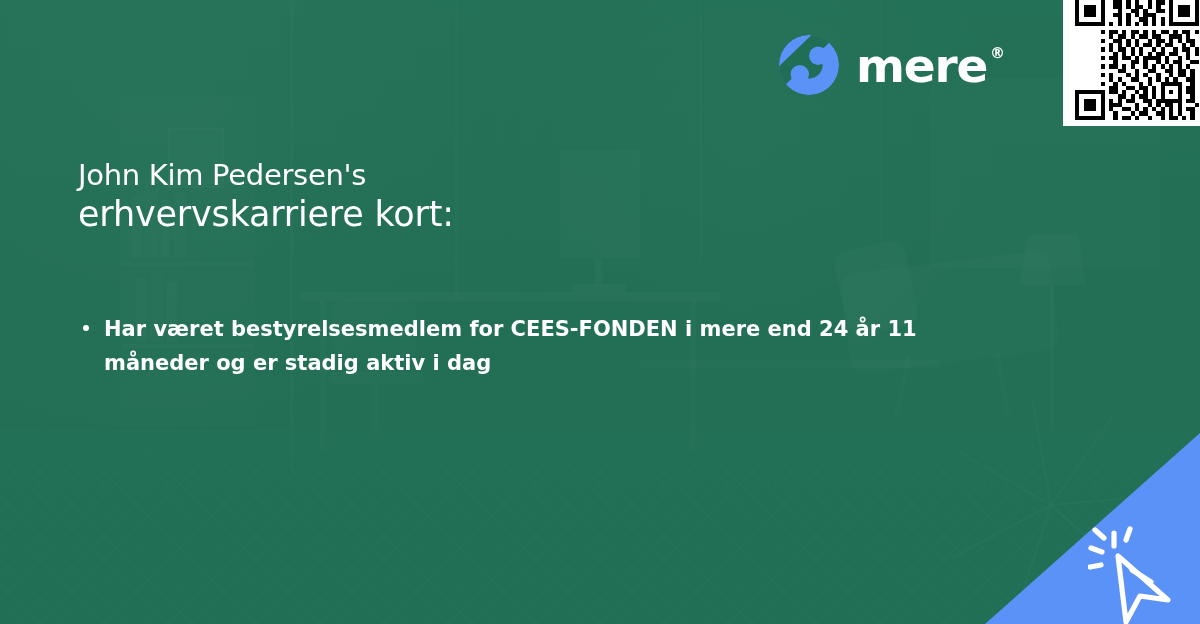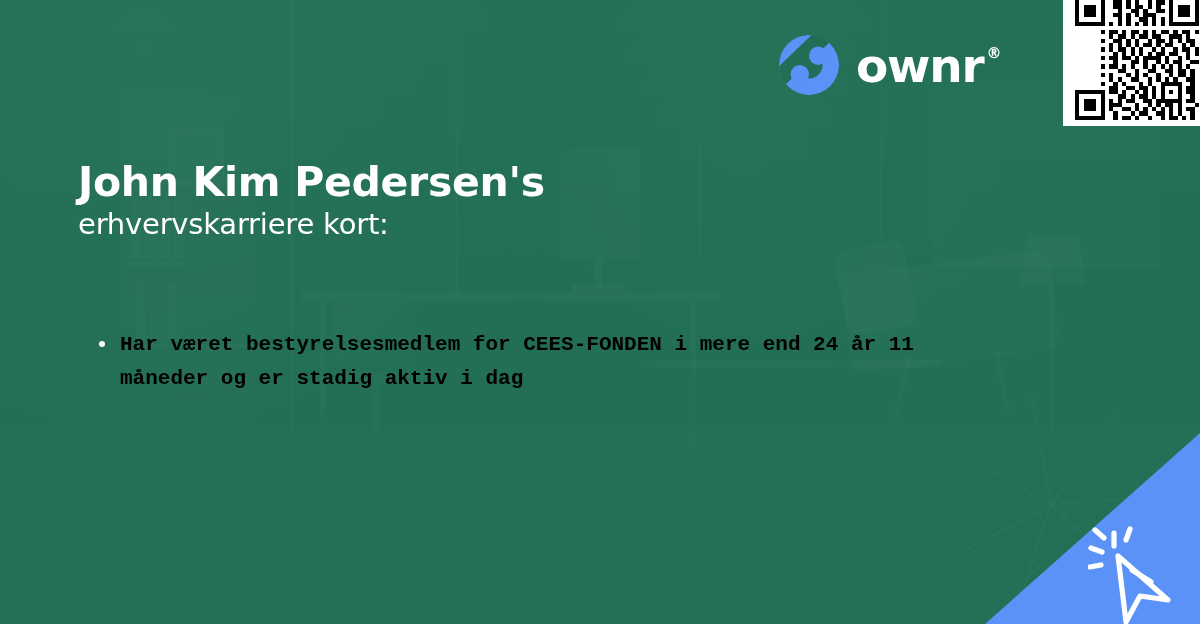--- a/index.html
+++ b/index.html
@@ -143,43 +143,42 @@
 
   .headline {
     position: absolute;
     left: 78px;
     top: 158px;
     width: 900px;
     color: #ffffff;
   }
   .headline .l1 {
     display: block;
-    font-size: 41px;
-    font-weight: 700;
+    font-size: 29px;
+    font-weight: 400;
     line-height: 1.18;
     letter-spacing: -0.3px;
   }
   .headline .l2 {
     display: block;
-    font-size: 29px;
+    font-size: 35px;
     font-weight: 400;
     line-height: 1.28;
     letter-spacing: -0.2px;
   }
 
   .bullets {
     position: absolute;
     left: 78px;
     top: 312px;
     width: 905px;
     list-style: none;
-    margin: 16px;
+    margin: 0;
     padding: 0;
-    color: #000000;
-    font-family: Liberation Mono, monospace;
+    color: #ffffff;
   }
   .bullets li {
     position: relative;
     padding-left: 26px;
     margin-bottom: 22px;
     font-size: 21px;
     font-weight: 600;
     line-height: 1.62;
   }
   .bullets li:last-child { margin-bottom: 0; }
@@ -276,21 +275,21 @@
         </defs>
         <g clip-path="url(#discClip)">
           <circle cx="32" cy="32" r="31" fill="#5b92f7"></circle>
           <circle cx="32" cy="32" r="14" fill="#206e55"></circle>
           <path d="M -6 40 L 44 -8 L 56 6 L 6 54 Z" fill="#206e55"></path>
           <circle cx="22.5" cy="41.5" r="9.5" fill="#5b92f7"></circle>
           <circle cx="41.5" cy="22.5" r="9.5" fill="#5b92f7"></circle>
         </g>
       </svg>
       <div class="logo-word">
-        <span>ownr</span>
+        <span>mere</span>
         <span class="reg">®</span>
       </div>
     </div>
 
     <div class="qr-panel">
       <svg width="124" height="124" viewBox="0 0 29 29" shape-rendering="crispEdges">
         <rect width="29" height="29" fill="#ffffff"></rect>
         <g fill="#000000">
 
           <rect x="0" y="0" width="7" height="1"></rect>

